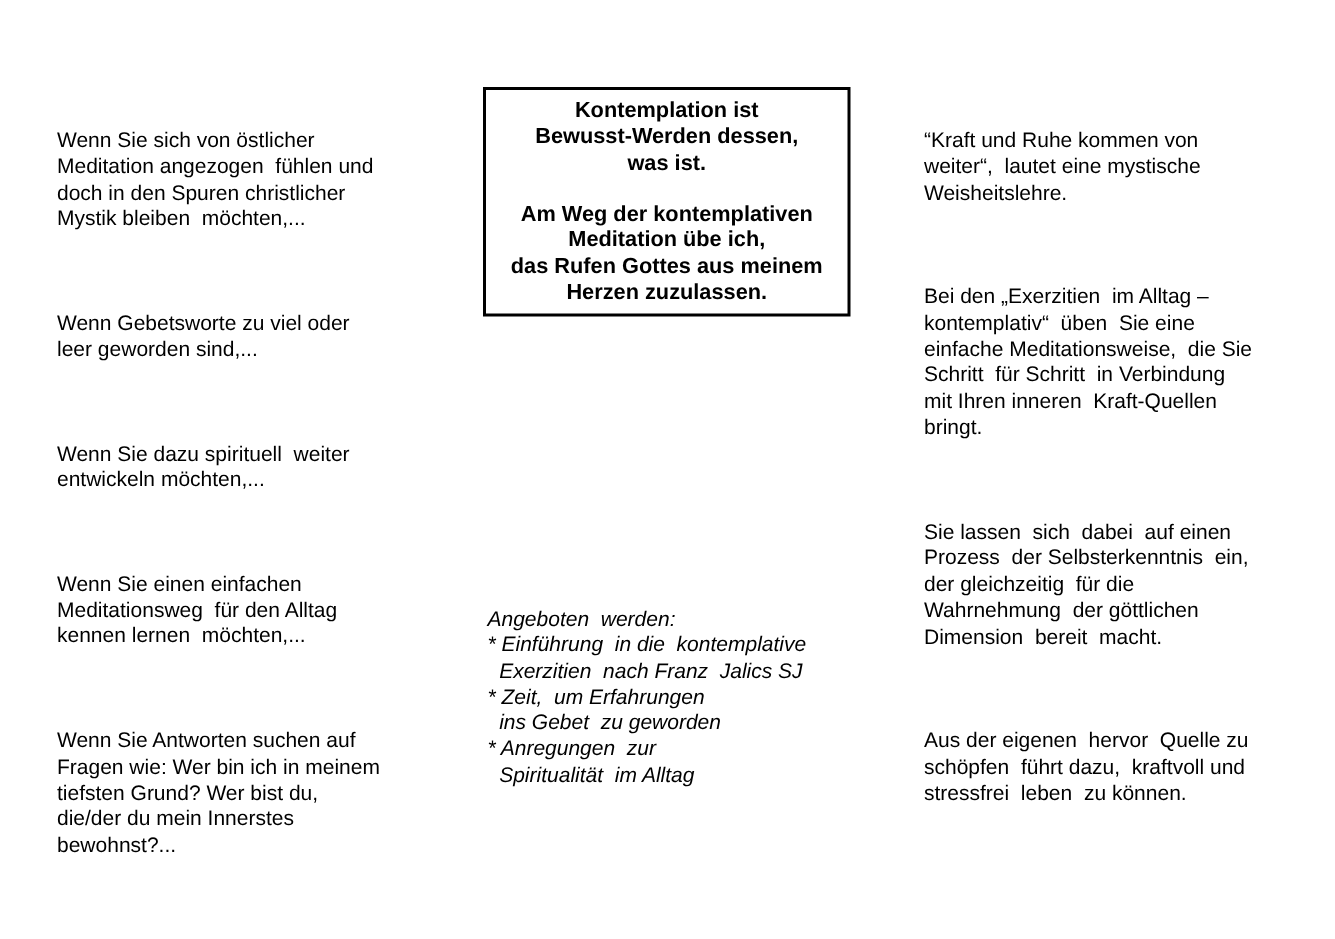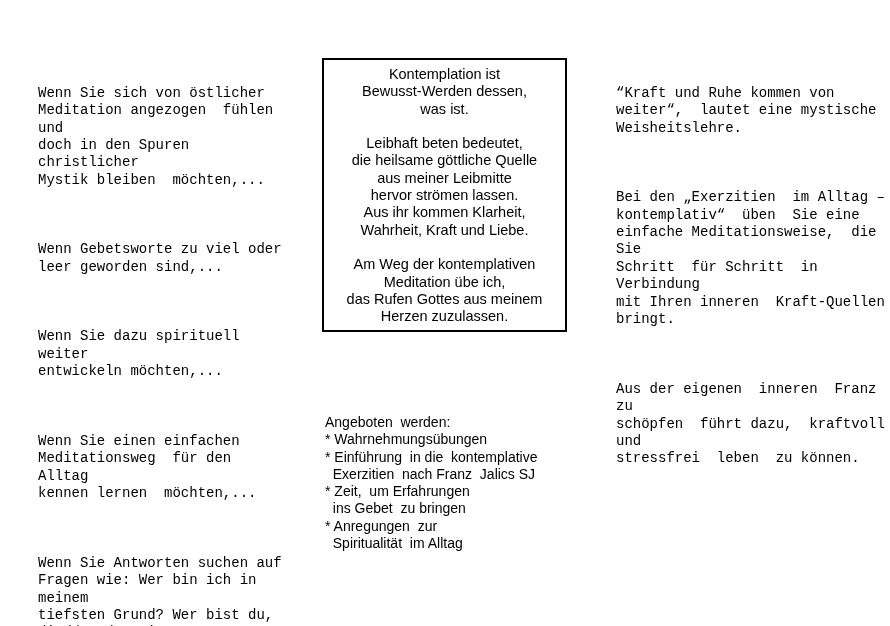--- a/index.html
+++ b/index.html
@@ -20,45 +20,45 @@
   }
   .col {
     position: absolute;
     white-space: pre-wrap;
   }
   .col-left  { left: 38px;  top: 50px;  width: 252px; }
   .col-right { left: 616px; top: 50px;  width: 272px; }
   .para {
     margin: 0 0 17.4px 0;
     white-space: pre-wrap;
-    font-family: Liberation Mono, monospace;
   }
   .center-box {
     position: absolute;
     left: 322px;
     top: 58px;
     width: 245px;
     box-sizing: border-box;
     border: 2px solid #000000;
     padding: 6px 3px 5px 3px;
     text-align: center;
-    font-weight: normal;
+    font-weight: bold;
     font-size: 14.5px;
     line-height: 17.3px;
   }
   .box-para {
     margin: 0 0 17.3px 0;
     white-space: pre-wrap;
   }
   .box-para:last-child { margin-bottom: 0; }
   .offers {
     position: absolute;
     left: 325px;
-    top: 414px;
+    top: 404px;
     width: 250px;
+    font-style: italic;
     line-height: 17.3px;
   }
   .offers-heading, .offer-item {
     margin: 0;
     white-space: pre-wrap;
   }
 </style>
 </head>
 <body>
 
@@ -82,51 +82,49 @@
 die/der du mein Innerstes
 bewohnst?...</p>
     
     
   </div>
 
   <div class="center-box">
     <p class="box-para">Kontemplation ist
 Bewusst-Werden dessen,
 was ist.</p>
-    <p class="box-para">Leibhaft beten bedeutet,
-die heilsame göttliche Quelle
-aus meiner Leibmitte
-hervor strömen lassen.
-Aus ihr kommen Klarheit,
-Wahrheit, Kraft und Liebe.</p>
     <p class="box-para">Am Weg der kontemplativen
 Meditation übe ich,
 das Rufen Gottes aus meinem
 Herzen zuzulassen.</p>
   </div>
 
   <div class="offers">
     <p class="offers-heading">Angeboten  werden:</p>
-    <p class="offer-item">* Wahrnehmungsübungen</p>
     <p class="offer-item">* Einführung  in die  kontemplative
   Exerzitien  nach Franz  Jalics SJ</p>
     <p class="offer-item">* Zeit,  um Erfahrungen
-  ins Gebet  zu bringen</p>
+  ins Gebet  zu geworden</p>
     <p class="offer-item">* Anregungen  zur
   Spiritualität  im Alltag</p>
   </div>
 
   <div class="col col-right">
     <p class="para">“Kraft und Ruhe kommen von
 weiter“,  lautet eine mystische
 Weisheitslehre.</p>
     <p class="para">Bei den „Exerzitien  im Alltag –
 kontemplativ“  üben  Sie eine
 einfache Meditationsweise,  die Sie
 Schritt  für Schritt  in Verbindung
 mit Ihren inneren  Kraft-Quellen
 bringt.</p>
-    <p class="para">Aus der eigenen  inneren  Franz zu
+    <p class="para">Sie lassen  sich  dabei  auf einen
+Prozess  der Selbsterkenntnis  ein,
+der gleichzeitig  für die
+Wahrnehmung  der göttlichen
+Dimension  bereit  macht.</p>
+    <p class="para">Aus der eigenen  hervor  Quelle zu
 schöpfen  führt dazu,  kraftvoll und
 stressfrei  leben  zu können.</p>
   </div>
 
 </div>
 
 </body></html>

